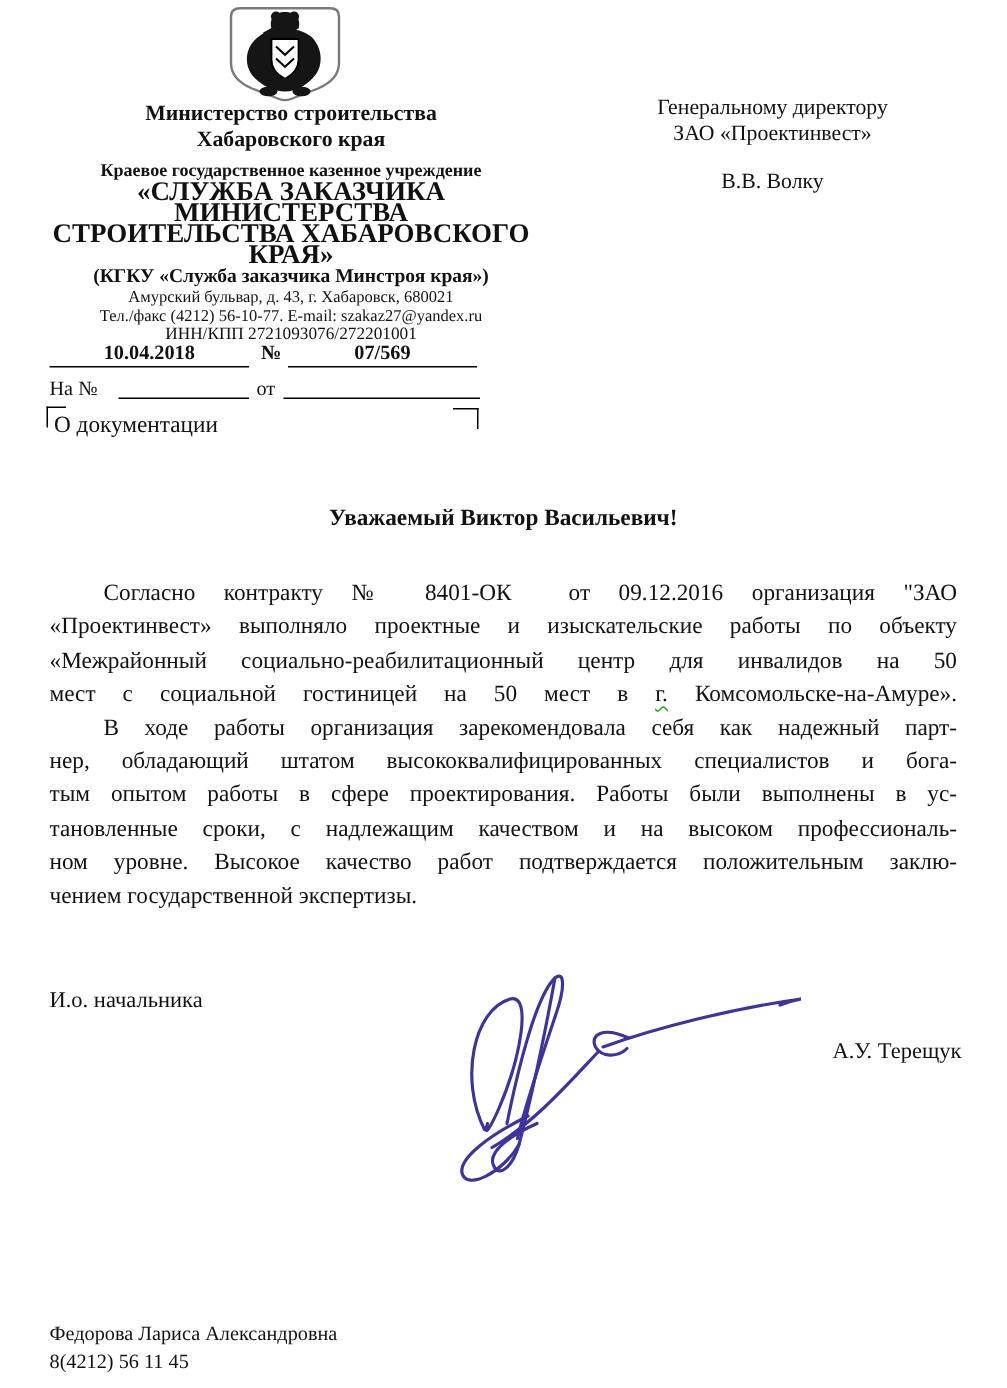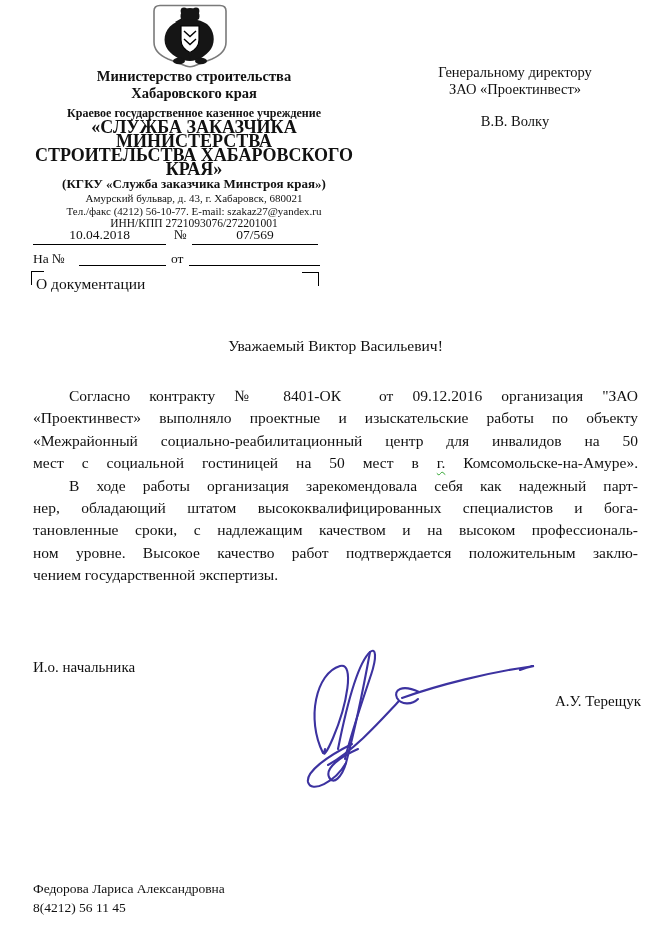--- a/index.html
+++ b/index.html
@@ -17,21 +17,21 @@
   
   .addr{left:404px;top:64px;width:222px;text-align:center;font-size:14.5px;line-height:17px;}
   .addr-name{margin-top:15px;}
   
   .req{font-size:13.5px;}
   .uline{display:inline-block;border-bottom:1.5px solid #000;text-align:center;}
   .subject{font-size:15.5px;}
   .corner-l{width:12px;height:13px;border-left:1.5px solid #000;border-top:1.5px solid #000;}
   .corner-r{width:16px;height:13px;border-right:1.5px solid #000;border-top:1.5px solid #000;}
   
-  .salutation{left:0;top:337px;width:671px;text-align:center;font-size:15.5px;}
+  .salutation{left:0;top:337px;width:671px;text-align:center;font-size:15.5px;font-weight:bold;}
   .body-text{left:33px;top:385px;width:605px;font-size:15.5px;}
   .bline{line-height:22.4px;height:22.4px;text-align:justify;text-align-last:justify;}
   .bline.lline{text-align:center;text-align-last:left;}
   .bline.indent{text-indent:36px;}
   .squiggle{text-decoration-line:underline;text-decoration-style:wavy;
             text-decoration-color:#2fa52f;text-decoration-thickness:1px;text-underline-offset:3px;}
   
   .sig-row{font-size:15px;}
   .signer-pos{left:33px;top:659px;}
   .signer-name{right:30px;top:693px;}
@@ -70,21 +70,21 @@
     <div class="lh-sm">Тел./факс (4212) 56-10-77. E-mail: szakaz27@yandex.ru</div>
     <div class="lh-sm2">ИНН/КПП 2721093076/272201001</div>
   </div>
 
   <div class="abs addr">
     <div>Генеральному директору</div>
     <div>ЗАО «Проектинвест»</div>
     <div class="addr-name">В.В. Волку</div>
   </div>
 
-  <div class="abs req" style="left:0;top:227px;width:360px;height:18px;">
+  <div class="abs req" style="left:0;top:227px;width:360px;height:18px;font-weight:bold;">
     <span class="uline abs" style="left:33px;top:0;width:133px;height:17px;">10.04.2018</span>
     <span class="abs" style="left:174px;top:0;">№</span>
     <span class="uline abs" style="left:192px;top:0;width:126px;height:17px;">07/569</span>
   </div>
 
   <div class="abs req" style="left:0;top:251px;width:360px;height:16px;">
     <span class="abs" style="left:33px;top:0;">На №</span>
     <span class="uline abs" style="left:79px;top:0;width:87px;height:14px;"></span>
     <span class="abs" style="left:171px;top:0;">от</span>
     <span class="uline abs" style="left:189px;top:0;width:131px;height:14px;"></span>
@@ -97,20 +97,21 @@
 
   <div class="abs salutation">Уважаемый Виктор Васильевич!</div>
 
   <div class="abs body-text">
     <div class="bline indent">Согласно контракту № 8401-ОК&nbsp; от 09.12.2016 организация "ЗАО</div>
     <div class="bline">«Проектинвест» выполняло проектные и изыскательские работы по объекту</div>
     <div class="bline">«Межрайонный социально-реабилитационный центр для инвалидов на 50</div>
     <div class="bline"><span>мест с социальной гостиницей на 50 мест в</span> <span class="squiggle">г.</span> <span>Комсомольске-на-Амуре».</span></div>
     <div class="bline indent">В ходе работы организация зарекомендовала себя как надежный парт-</div>
     <div class="bline">нер, обладающий штатом высококвалифицированных специалистов и бога-</div>
+    <div class="bline">тым опытом работы в сфере проектирования. Работы были выполнены в ус-</div>
     <div class="bline">тановленные сроки, с надлежащим качеством и на высоком профессиональ-</div>
     <div class="bline">ном уровне. Высокое качество работ подтверждается положительным заклю-</div>
     <div class="bline lline">чением государственной экспертизы.</div>
   </div>
 
   <svg class="abs" style="left:298px;top:645px;" width="240" height="150" viewBox="0 0 240 150" fill="none" stroke="#3c32a0" stroke-width="2.1" stroke-linecap="round">
     <path d="M 25,108 C 8,74 18,28 42,21 C 57,17 49,60 35,93 C 29,107 24,114 27,104"></path>
     <path d="M 40,104 C 48,64 60,18 72,7 C 78,2 79,12 73,30 C 63,60 52,92 47,114"></path>
     <path d="M 72,7 C 66,40 57,84 48,118 C 44,132 35,141 31,132 C 27,123 42,112 60,104"></path>
     <path d="M 48,118 C 37,137 13,149 10,137 C 8,127 28,112 54,99"></path>

